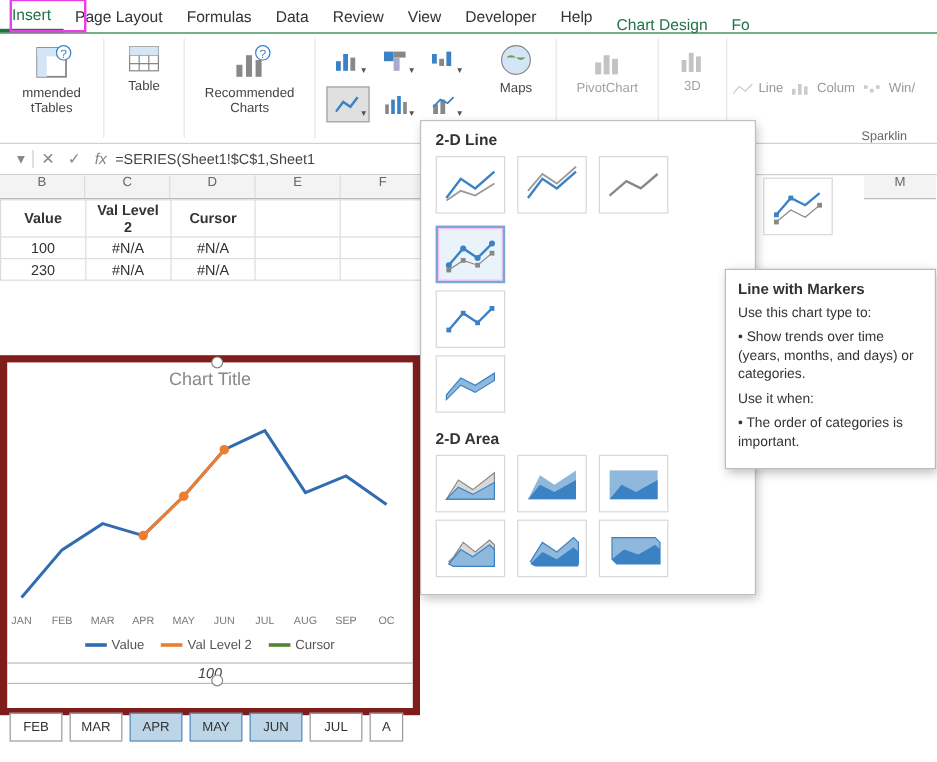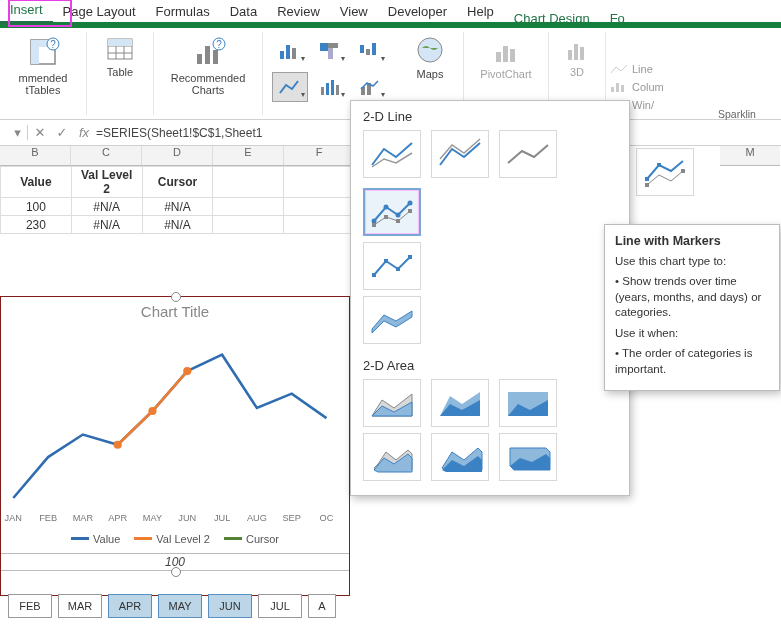--- a/index.html
+++ b/index.html
@@ -1,72 +1,72 @@
 <!DOCTYPE html>
 <html><head>
 <meta charset="utf-8">
 <style>
   * { box-sizing: border-box; margin: 0; padding: 0; }
   body { font-family: "Segoe UI", Arial, sans-serif; font-size: 12px; background: #fff; width: 781px; height: 635px; overflow: hidden; position: relative; color: #333; }
   
   
-  .ribbon-tabs { display: flex; border-bottom: 6px solid #15803d; height: 28px; align-items: center; }
+  .ribbon-tabs { display: flex; border-bottom: 1px solid #15803d; height: 28px; align-items: center; }
   .ribbon-tab { padding: 4px 10px; font-size: 13px; cursor: pointer; position: relative; }
   .ribbon-tab.active { border-bottom: 3px solid #217346; color:#217346; font-weight:500;}
   .ribbon-tab.green { color: #217346; margin-top: 14px; }
   .insert-highlight { position:absolute; top:-1px; left:8px; width:64px; height:28px; border:2px solid #e83ee8; pointer-events:none; z-index:3;}
 
   
   .ribbon { display: flex; border-bottom: 1px solid #d0d0d0; height: 92px; padding:4px 0; }
   .group { display:flex; flex-direction:column; align-items:center; justify-content:space-between; padding:2px 8px; border-right:1px solid #e6e6e6; }
   .group.noborder { border-right:none; }
   .bigbtn { display:flex; flex-direction:column; align-items:center; justify-content:center; width:70px; gap:2px; font-size:11px; color:#444; text-align:center; line-height:1.1; }
   .bigbtn svg { display:block; }
   .smallgrid { display:grid; grid-template-columns:repeat(3,38px); grid-template-rows:repeat(2,34px); gap:2px; align-items:center; justify-items:center;}
   .smallbtn { width:36px; height:30px; border:1px solid transparent; display:flex; align-items:center; justify-content:center; position:relative;}
   .smallbtn.pressed { background:#e0e0e0; border:1px solid #a0a0a0;}
   .dd-arrow { position:absolute; right:2px; bottom:2px; font-size:8px; color:#555;}
-  .side-links { display:flex; flex-direction:column; gap:6px; padding:4px;justify-content:flex-end;}
+  .side-links { display:flex; gap:6px; padding:4px;}
   .side-link { display:flex; align-items:center; gap:4px; font-size:11px; color:#999;}
   .side-link svg { opacity:.5; }
 
   
   .fbar { display:flex; align-items:center; height:26px; border-bottom:1px solid #d0d0d0; padding-left:8px; gap:2px;}
   .fbar .txt { font-size:12px; color:#444; flex:1; white-space:nowrap; overflow:hidden; }
   .fbar .icon { width:20px; text-align:center; color:#888; font-size:13px; }
 
   
   .sheet-area { position:absolute; left:0; top:146px; width:355px; }
   .colhdr {display:flex; border-bottom:1px solid #bbb; height:20px; background:#f3f3f3;}
   .colhdr div { flex:1; text-align:center; font-size:11px; color:#666; border-right:1px solid #ddd;}
   table.cells { border-collapse:collapse; width:100%; font-size:12px;}
   table.cells td, table.cells th { border:1px solid #ddd; padding:1px 6px; text-align:center; width:70px; height:18px; font-weight:normal;}
   table.cells th { font-weight:bold; }
 
   
-  .chart-box { position:absolute; left:0; top:296px; width:350px; height:300px; border:1px solid #7f1d1d; background:#fff;}
+  .chart-box { position:absolute; left:0; top:296px; width:350px; height:300px; border:6px solid #7f1d1d; background:#fff;}
   .chart-title { text-align:center; font-size:15px; color:#888; margin:6px 0 4px 0;}
   .chart-svg { width:100%; display:block;}
   .chart-handle { width:10px; height:10px; border:1px solid #888; border-radius:50%; background:#fff; position:absolute;}
   .legend { display:flex; justify-content:center; gap:14px; font-size:11px; color:#555; margin-top:4px;}
   .legend span { display:flex; align-items:center; gap:4px;}
   .lsw { width:18px; height:0; border-top:3px solid;}
   .lsw.b { border-color:#2f6db0;}
   .lsw.o { border-color:#ed7d31;}
   .lsw.g { border-color:#548235;}
   .sel-series { border-top:1px solid #bbb; border-bottom:1px solid #bbb; margin-top:8px; padding:1px 20px; font-size:12px; text-align:center; color:#444; font-style:italic;}
 
   
   .slicer { position:absolute; left:8px; top:594px; display:flex; gap:6px;}
   .sbtn { width:44px; height:24px; border:1px solid #999; text-align:center; line-height:22px; font-size:11px; background:#fff;}
   .sbtn.sel { background:#bcd6e8; border-color:#5a8fbf;}
 
   
   .dropdown { position:absolute; left:350px; top:100px; width:280px; background:#fff; border:1px solid #c0c0c0; box-shadow:2px 3px 8px rgba(0,0,0,.25); z-index:5; padding-bottom:8px;}
-  .dd-section-title { font-weight:normal; font-size:13px; padding:8px 12px 6px 12px; color:#333;}
+  .dd-section-title { font-weight:bold; font-size:13px; padding:8px 12px 6px 12px; color:#333;}
   .dd-row { display:flex; flex-wrap:wrap; gap:10px; padding:0 12px 6px 12px;}
   .dd-item { width:58px; height:48px; border:1px solid #d8d8d8; display:flex; align-items:center; justify-content:center; background:#fff;}
   .dd-item.highlighted { border:2px solid #e83ee8; box-shadow:0 0 0 1px #f9bdf9 inset; }
   .dd-item.hover { background:#eaf2fa; border-color:#7aa7d4;}
 
   
   .tooltip { position:absolute; left:604px; top:224px; width:176px; background:#fff; border:1px solid #bbb; box-shadow:2px 3px 8px rgba(0,0,0,.25); padding:8px 10px; font-size:11.5px; line-height:1.35; z-index:6;}
   .tooltip .ttitle { font-weight:bold; font-size:12.5px; margin-bottom:4px;}
   .tooltip p { margin-bottom:5px;}
 

